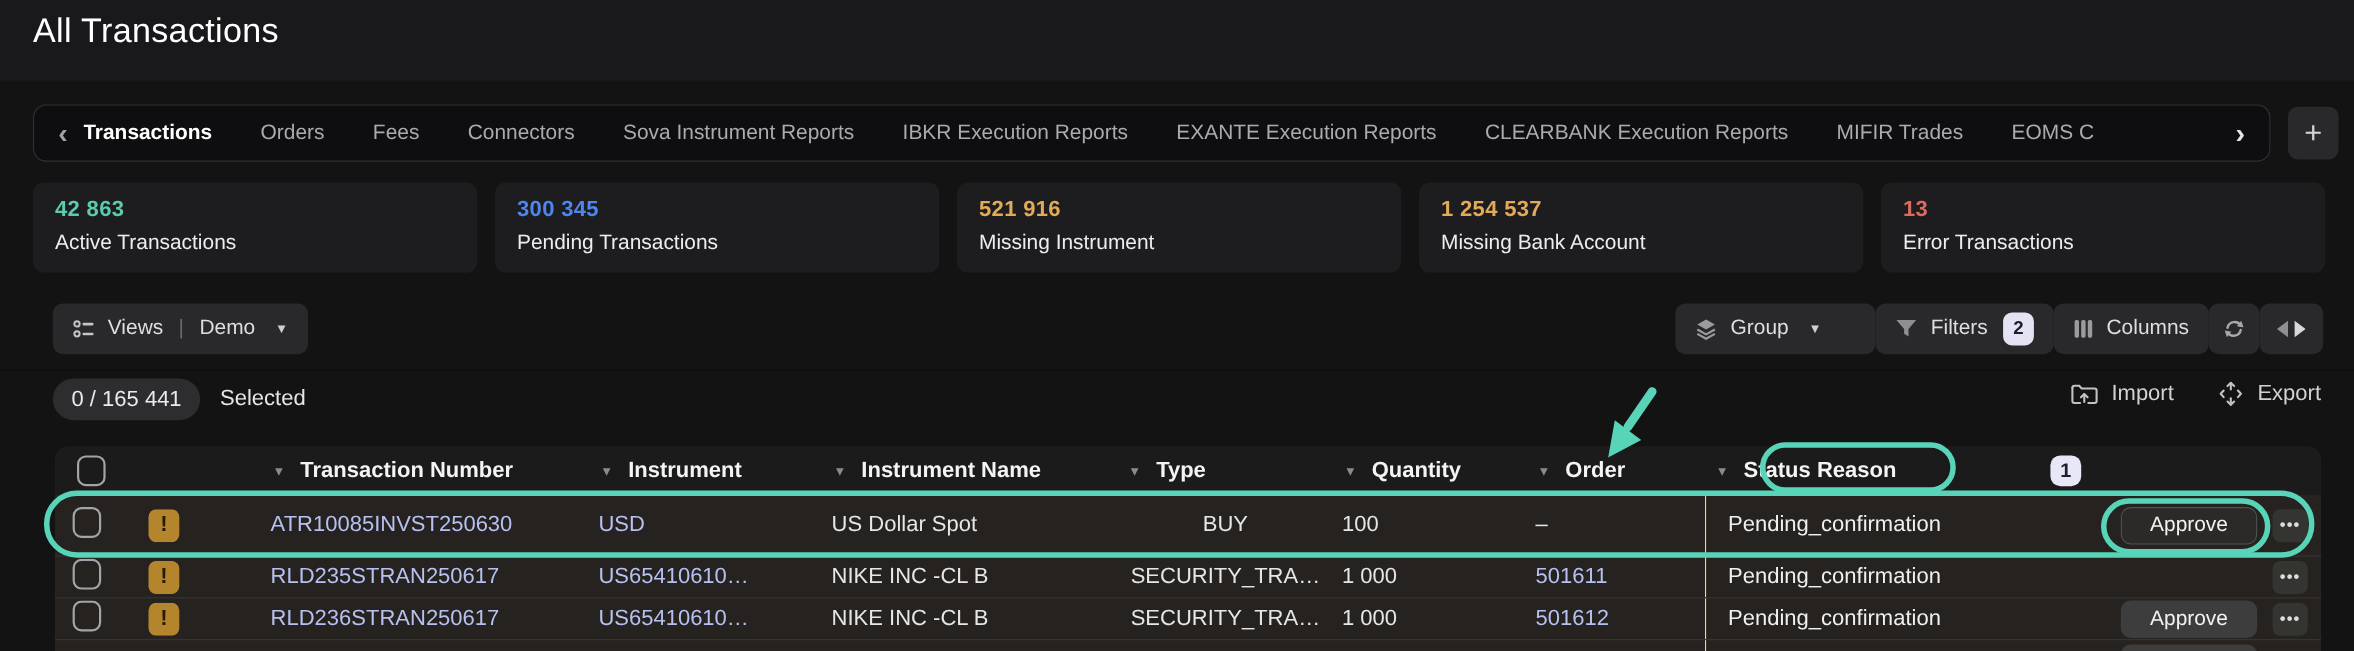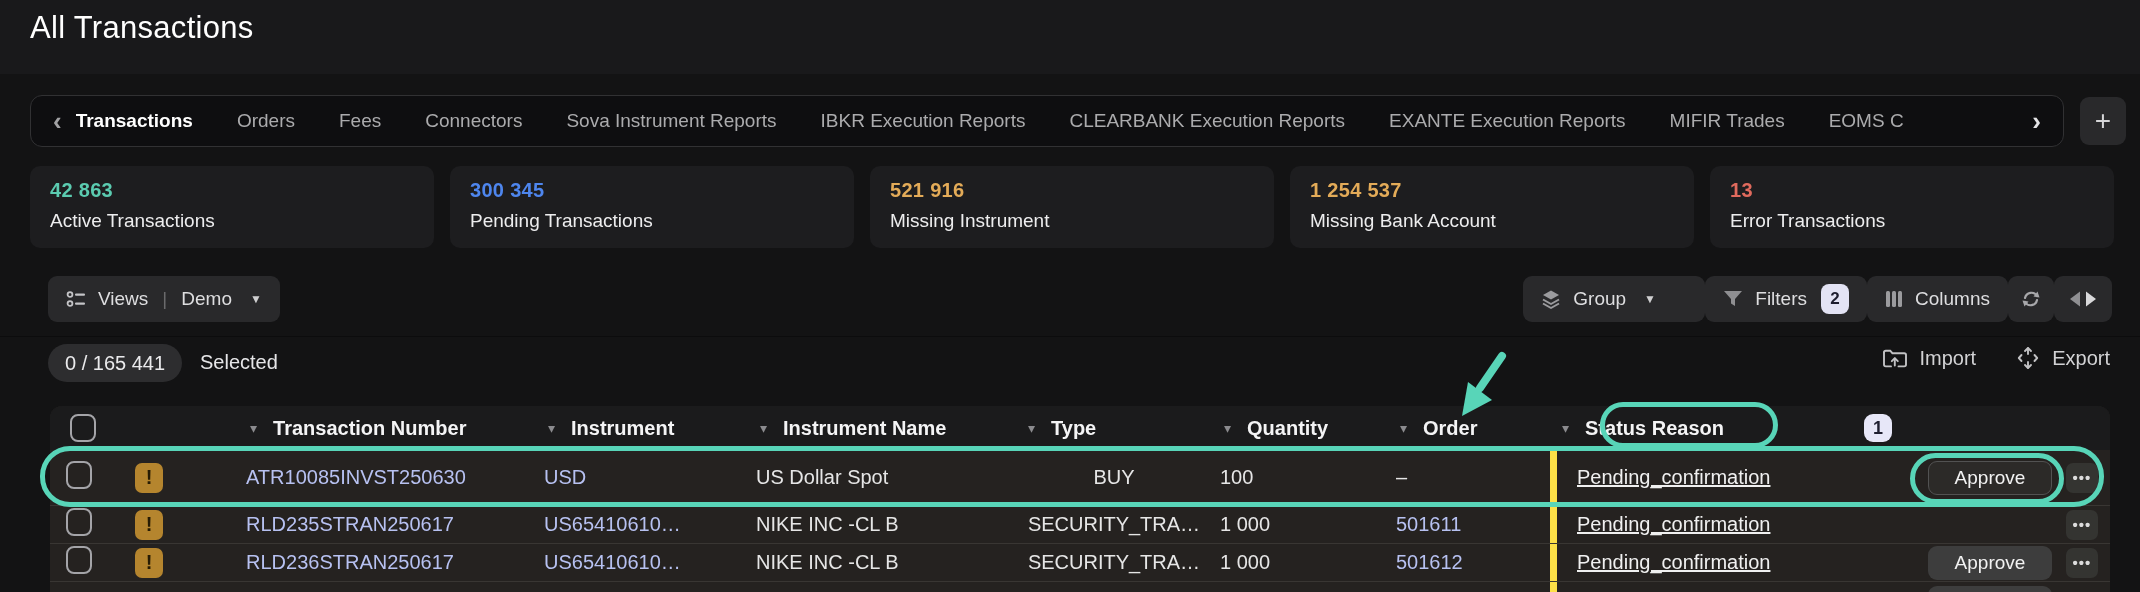--- a/index.html
+++ b/index.html
@@ -92,21 +92,21 @@
   .checkbox {
     width:26px; height:28px; border:2.5px solid #a4a4a8; border-radius:8px;
     margin-left:8px; background:transparent; cursor:pointer; display:inline-block;
   }
   .trow { height:38px; background:#252220; position:relative; }
   .trow.r1 { height:55px; }
   .trow.bordered { border-top:1px solid #393633; }
   .cell { font-size:20px; color:#e6e6e6; padding-left:8px; white-space:nowrap; overflow:hidden; }
   .cell.link { color:#b7c1f1; cursor:pointer; }
   .c-type { text-align:center; padding-left:0; }
-  .c-status { border-left:7px solid #fde047; padding-left:20px; height:100%; display:flex; align-items:center; color:#f0f0f0;text-decoration:underline; }
+  .c-status { border-left:1px solid #fde047; padding-left:20px; height:100%; display:flex; align-items:center; color:#f0f0f0; }
   .warnbadge {
     width:28px; height:30px; margin-left:29px; border-radius:7px; background:#b5852e;
     color:#271c04; font-size:20px; font-weight:700;
     display:inline-flex; align-items:center; justify-content:center;
   }
   .approve {
     position:absolute; right:58px; top:50%; transform:translateY(-50%);
     width:124px; height:34px; border-radius:9px; font-size:19px; color:#f2f2f2;
     display:flex; align-items:center; justify-content:center; cursor:pointer;
     font-family:"Liberation Sans", sans-serif; border:none;
@@ -139,22 +139,22 @@
 
 <div class="tabbar">
   <span class="chev">‹</span>
   <nav class="tabs">
     <span class="tab active">Transactions</span>
     <span class="tab">Orders</span>
     <span class="tab">Fees</span>
     <span class="tab">Connectors</span>
     <span class="tab">Sova Instrument Reports</span>
     <span class="tab">IBKR Execution Reports</span>
+    <span class="tab">EXANTE Execution Reports</span>
     <span class="tab">CLEARBANK Execution Reports</span>
-    <span class="tab">EXANTE Execution Reports</span>
     <span class="tab">MIFIR Trades</span>
     <span class="tab">EOMS C</span>
   </nav>
   <span class="chev fwd">›</span>
 </div>
 <button class="addtab">+</button>
 
 <div class="cards">
   <div class="card">
     <div class="card-value" style="color: rgb(91, 203, 176);">42 863</div>

